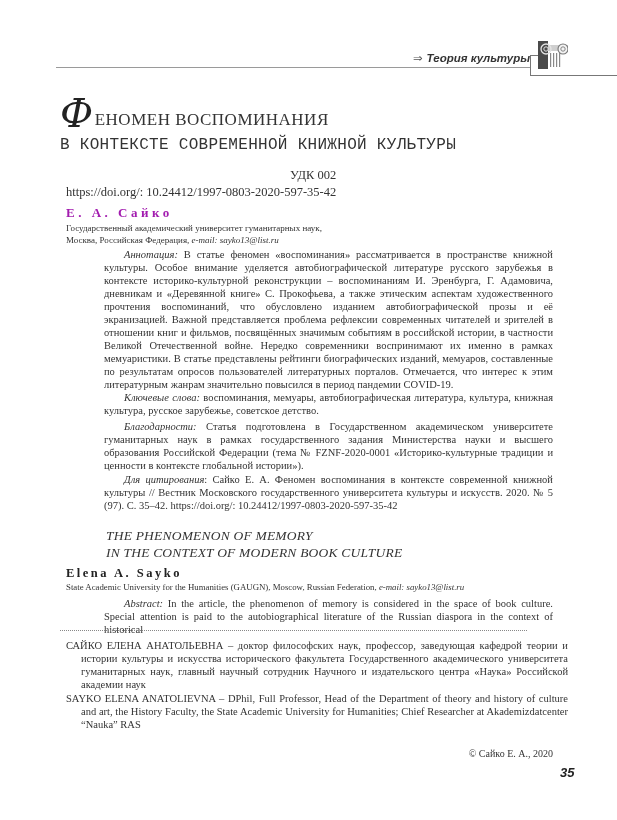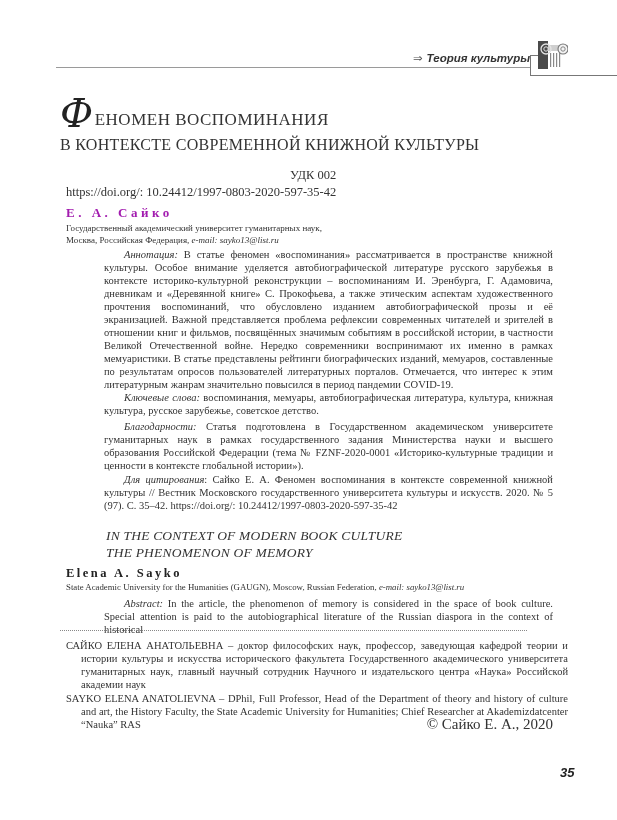--- a/index.html
+++ b/index.html
@@ -23,21 +23,21 @@
   .logo-frame-v { left: 530px; top: 55px; width: 1px; height: 20px; background: #777; }
   .logo-frame-b { left: 530px; top: 75px; width: 87px; height: 1px; background: #777; }
 
   
   .title-wrap { left: 60px; top: 103px; width: 473px; text-align: left; }
   .title-line1 { font-family: "Liberation Serif", serif; font-size: 17px; letter-spacing: 0.5px; color: #333; line-height: 26px; }
   .title-line1 .drop {
     font-family: "DejaVu Serif", serif; font-style: italic; font-size: 40px; line-height: 20px;
     vertical-align: -2px; margin-right: 1px; color: #222;
   }
-  .title-line2 { font-family: Liberation Serif, serif; font-size: 16px; letter-spacing: 0.3px; color: #333; line-height: 24px; }
+  .title-line2 { font-family: Liberation Mono, monospace; font-size: 16px; letter-spacing: 0.3px; color: #333; line-height: 24px; }
 
   
   .meta { left: 66px; top: 167px; font-family: "Liberation Serif", serif; font-size: 12.5px; line-height: 17px; color: #333; text-align: right; }
   .author-ru { left: 66px; top: 205px; font-family: "Liberation Serif", serif; font-weight: bold; font-size: 13px; letter-spacing: 3.5px; color: #a21caf; }
   .affil { left: 66px; top: 222px; font-family: "Liberation Serif", serif; font-size: 9px; line-height: 12px; color: #333; }
   .affil i { font-style: italic; }
 
   
   .para {
     left: 104px; width: 449px; font-family: "Liberation Serif", serif; font-size: 10.5px;
@@ -50,21 +50,21 @@
   .affil-en { left: 66px; top: 582px; font-family: "Liberation Serif", serif; font-size: 8.8px; color: #333; }
   .affil-en i { font-style: italic; }
 
   .dotted { left: 60px; top: 630px; width: 467px; height: 0; border-top: 1px dotted #888; }
 
   .bio { left: 66px; width: 487px; font-family: "Liberation Serif", serif; font-size: 10.5px; line-height: 13px; color: #333; text-align: justify; }
   .bio-ru { top: 639px; }
   .bio-en { top: 692px; }
   .hang { padding-left: 15px; text-indent: -15px; }
 
-  .copyright { left: 300px; top: 716px; width: 253px; text-align: right; font-family: "Liberation Serif", serif; font-size: 15px; color: #333; }
+  .copyright { left: 300px; top: 748px; width: 253px; text-align: right; font-family: "Liberation Serif", serif; font-size: 10px; color: #333; }
   .page-num { left: 560px; top: 765px; width: 30px; text-align: left; font-family: "Liberation Sans", sans-serif; font-weight: bold; font-style: italic; font-size: 13px; color: #222; }
 </style>
 </head>
 <body>
 
 <div class="abs section-label">
   <span class="arrow">⇒</span><span>Теория культуры</span>
 </div>
 <div class="abs header-line"></div>
 <div class="abs logo-frame-h"></div>
@@ -111,22 +111,22 @@
 
 <div class="abs para" style="top:420px;">
   <span class="lbl">Благодарности:</span><span> Статья подготовлена в Государственном академическом университете гуманитарных наук в рамках государственного задания Министерства науки и высшего образования Российской Федерации (тема № FZNF-2020-0001 «Историко-культурные традиции и ценности в контексте глобальной истории»).</span>
 </div>
 
 <div class="abs para" style="top:473px;">
   <span class="lbl">Для цитирования</span><span>: Сайко Е. А.  Феномен воспоминания в контексте современной книжной культуры // Вестник Московского государственного университета культуры и искусств. 2020. № 5 (97). С. 35–42. https://doi.org/: 10.24412/1997-0803-2020-597-35-42</span>
 </div>
 
 <div class="abs en-title">
+  <div>THE PHENOMENON OF MEMORY</div>
   <div>IN THE CONTEXT OF MODERN BOOK CULTURE</div>
-  <div>THE PHENOMENON OF MEMORY</div>
 </div>
 <div class="abs author-en">Elena A. Sayko</div>
 <div class="abs affil-en">
   <span>State Academic University for the Humanities (GAUGN), Moscow, Russian Federation, </span><i>e-mail:</i> <i>sayko13@list.ru</i>
 </div>
 
 <div class="abs para" style="top:597px;">
   <span class="lbl">Abstract:</span><span> In the article, the phenomenon of memory is considered in the space of book culture. Special attention is paid to the autobiographical literature of the Russian diaspora in the context of historical</span>
 </div>
 

